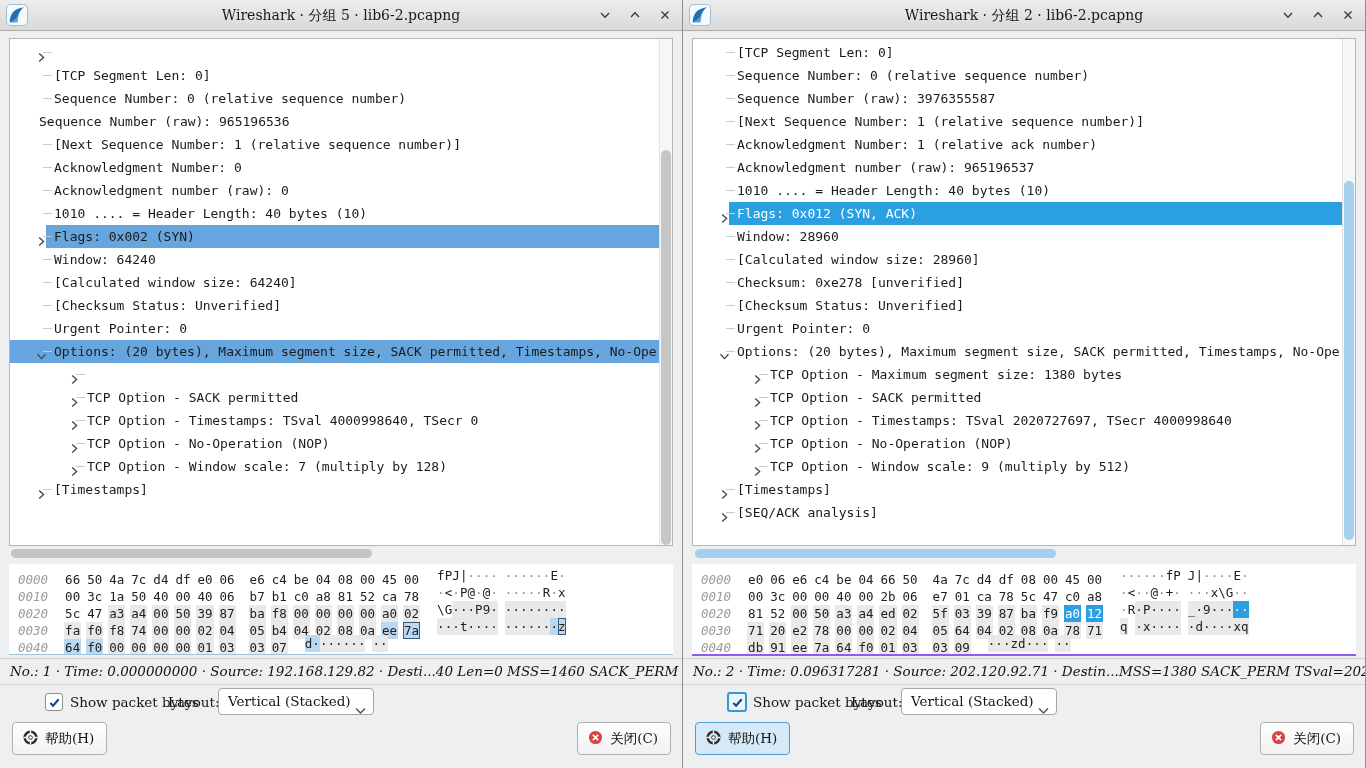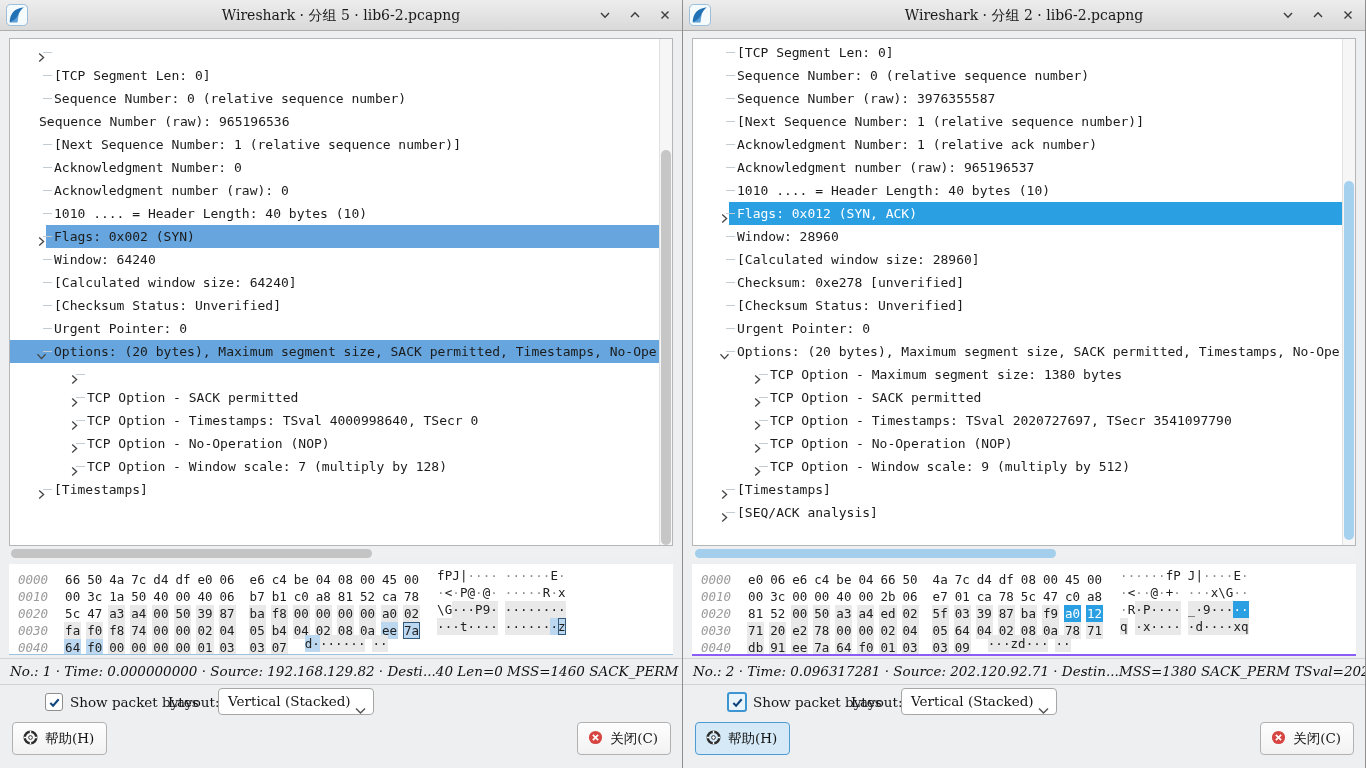--- a/index.html
+++ b/index.html
@@ -367,21 +367,21 @@
           <span class="arr" style="left:59px"><svg width="11" height="11" viewBox="0 0 11 11" style="">
               <path d="M3.2 1.5 L7.6 5.5 L3.2 9.5" fill="none" stroke="#444444" stroke-width="1.3"></path>
             </svg></span>
           <span class="txt" style="left:77px">TCP Option - SACK permitted</span>
         </div>
         <div class="trow">
           <span class="stub" style="left:66px;width:9px"></span>
           <span class="arr" style="left:59px"><svg width="11" height="11" viewBox="0 0 11 11" style="">
               <path d="M3.2 1.5 L7.6 5.5 L3.2 9.5" fill="none" stroke="#444444" stroke-width="1.3"></path>
             </svg></span>
-          <span class="txt" style="left:77px">TCP Option - Timestamps: TSval 2020727697, TSecr 3541097790</span>
+          <span class="txt" style="left:77px">TCP Option - Timestamps: TSval 2020727697, TSecr 4000998640</span>
         </div>
         <div class="trow">
           <span class="stub" style="left:66px;width:9px"></span>
           <span class="arr" style="left:59px"><svg width="11" height="11" viewBox="0 0 11 11" style="">
               <path d="M3.2 1.5 L7.6 5.5 L3.2 9.5" fill="none" stroke="#444444" stroke-width="1.3"></path>
             </svg></span>
           <span class="txt" style="left:77px">TCP Option - No-Operation (NOP)</span>
         </div>
         <div class="trow">
           <span class="stub" style="left:66px;width:9px"></span>

